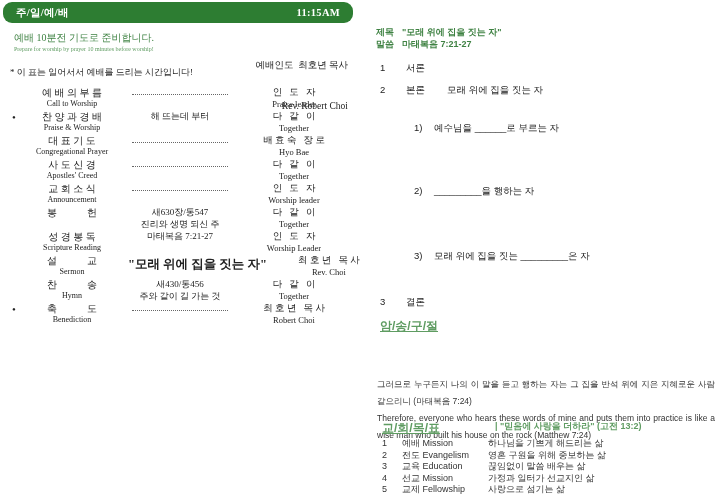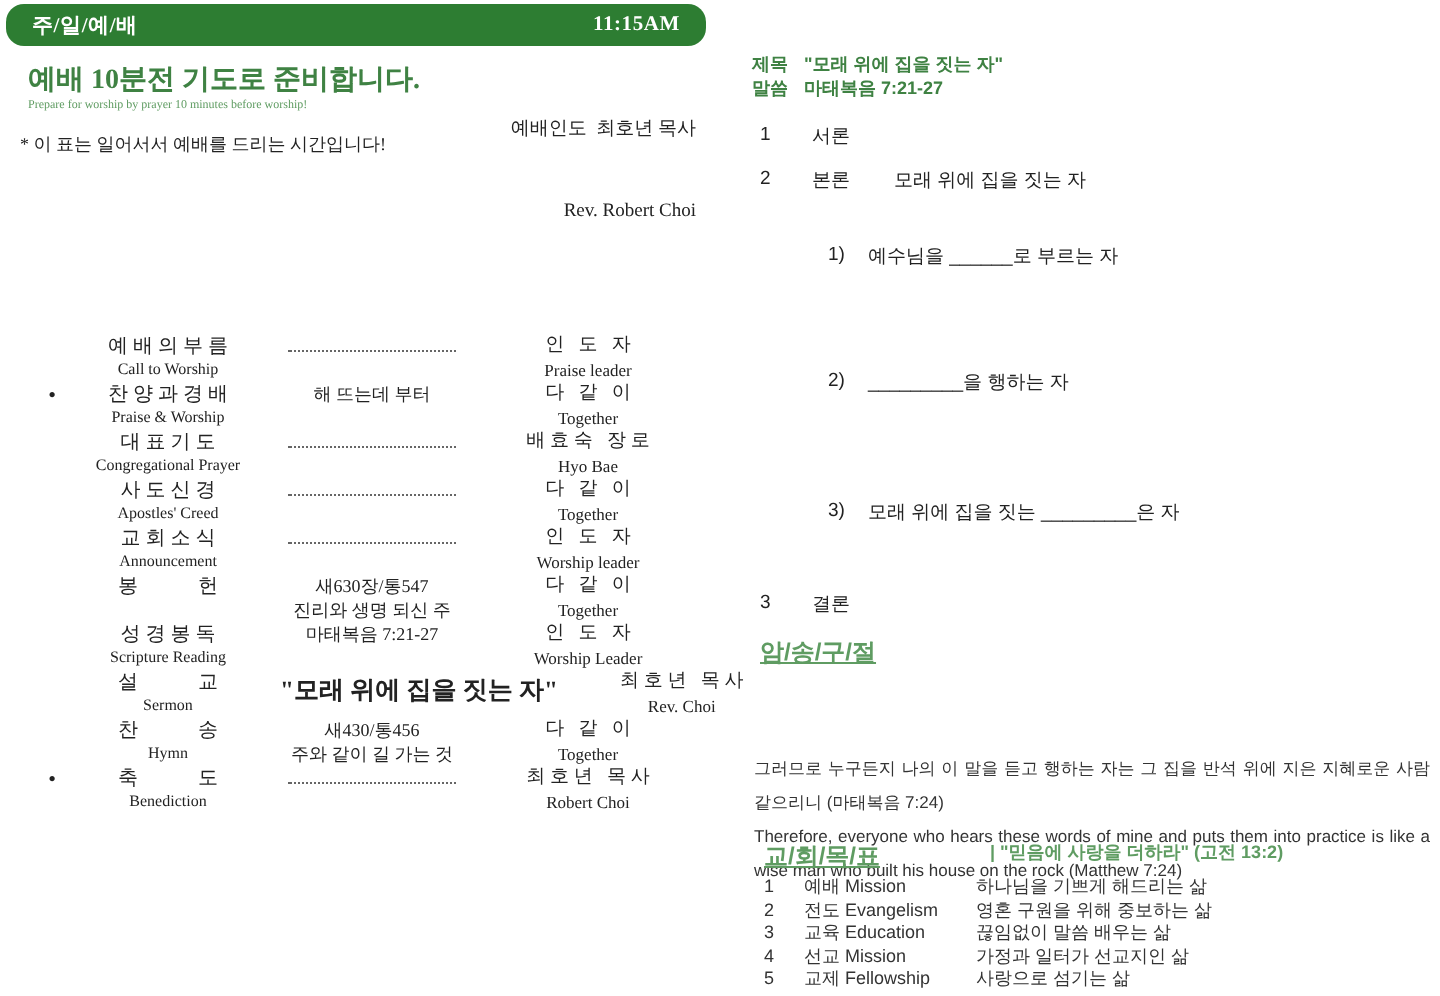--- a/index.html
+++ b/index.html
@@ -9,26 +9,26 @@
   .bar{position:absolute;top:2px;height:21px;border-radius:9px;background:#2d7d32;
        display:flex;align-items:center;justify-content:space-between;
        padding:0 13px;box-sizing:border-box;}
   .bar-left{left:3px;width:350px;text-align:center;}
   .bar .t{color:#fff;font-size:10.5px;font-weight:bold;letter-spacing:.3px;}
   
   .lpage{position:absolute;left:0;top:0;width:360px;height:498px;
          font-family:"Liberation Serif",serif;}
   .notice-row{position:absolute;top:31px;left:14px;right:12px;display:flex;
               justify-content:space-between;align-items:flex-start;}
-  .notice .ko{color:#3f8243;font-weight:bold;font-size:14px;}
+  .notice .ko{color:#3f8243;font-weight:normal;font-size:10px;}
   .notice .en{color:#5f9c62;font-size:6px;margin-top:1px;}
   .leadblk{text-align:right;font-size:9.5px;line-height:1.45;white-space:pre;}
   .standnote{position:absolute;top:66px;left:10px;font-size:9px;}
   .worship{position:absolute;top:86px;left:6px;right:10px;bottom:10px;
-           display:flex;flex-direction:column;justify-content:center;margin-left:12px;}
+           display:flex;flex-direction:column;justify-content:flex-start;}
   .w-row{display:grid;grid-template-columns:16px 100px 1fr 112px;align-items:flex-start;}
   .w-row .star{font-size:11px;text-align:center;line-height:14px;}
   .cell-c{text-align:center;}
   .lbl .ko{font-size:10px;white-space:pre;line-height:13px;}
   .lbl .en{font-size:8px;line-height:10px;color:#222;}
   .mid{text-align:center;font-size:9px;line-height:12px;padding:0 6px;}
   .mid .leader{height:8px;border-bottom:1.5px dotted #666;margin:0 4px;}
   .mid .q{font-size:12.5px;font-weight:bold;line-height:16px;margin-top:2px;white-space:pre;}
   .who .ko{font-size:9.5px;white-space:pre;line-height:13px;}
   .who .en{font-size:8.5px;line-height:11px;}

